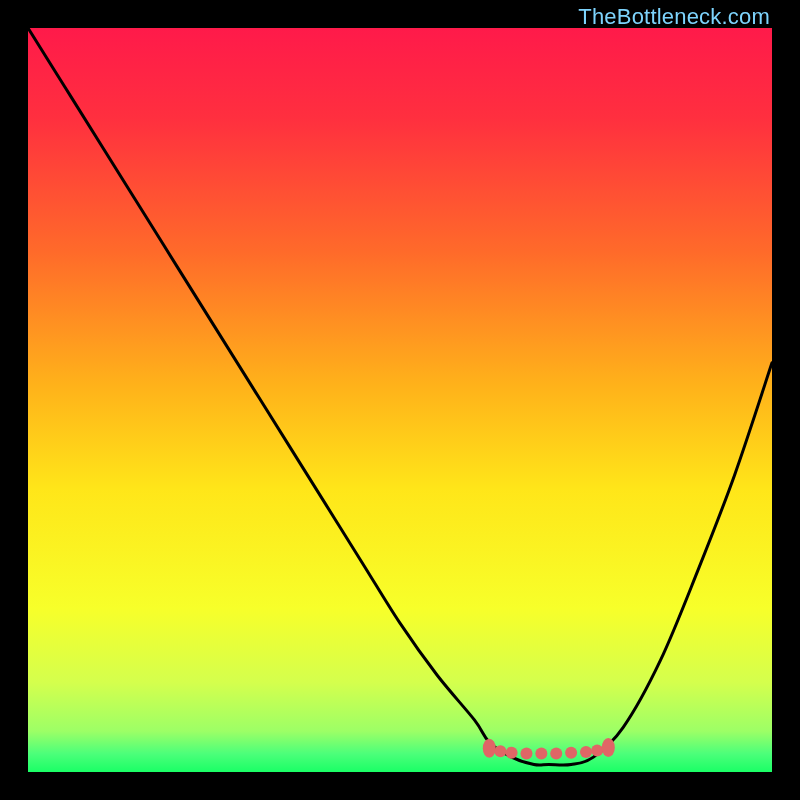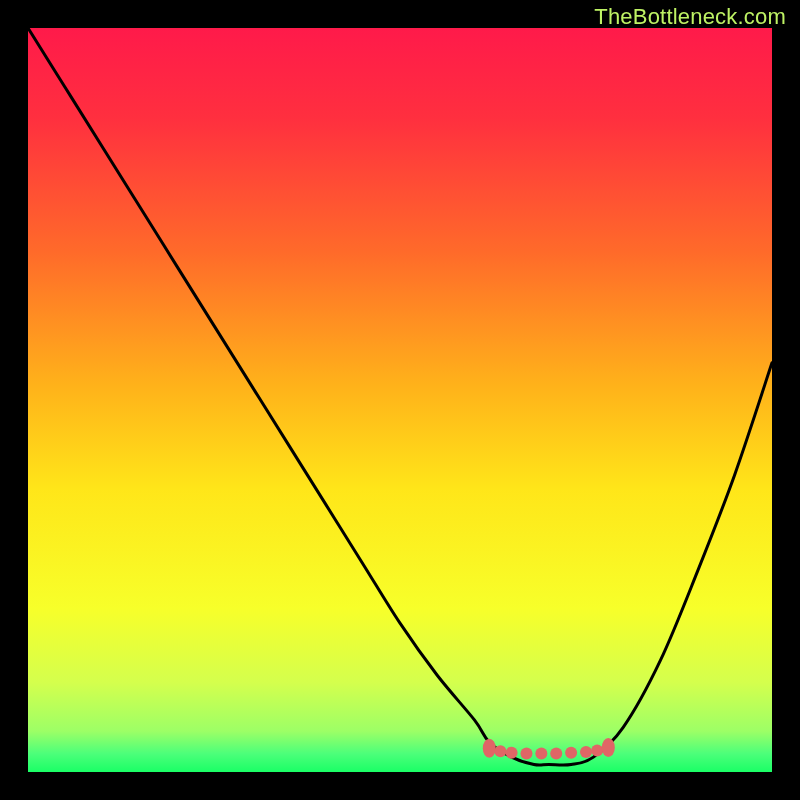--- a/index.html
+++ b/index.html
@@ -21,25 +21,25 @@
   .plot {
     position: absolute;
     left: 0;
     top: 0;
     width: 744px;
     height: 744px;
   }
   .watermark {
     position: absolute;
     top: 4px;
-    right: 14px;
+    right: 30px;
     font-family: Arial, Helvetica, sans-serif;
     font-size: 22px;
     font-weight: 500;
-    color: #bef264;
+    color: #7dd3fc;
     letter-spacing: 0.2px;
   }
 </style>
 </head>
 <body>
 
 <div class="frame">
   <svg class="plot" viewBox="0 0 744 744">
     <defs>
       <linearGradient id="bg-grad" x1="0" y1="0" x2="0" y2="1">

